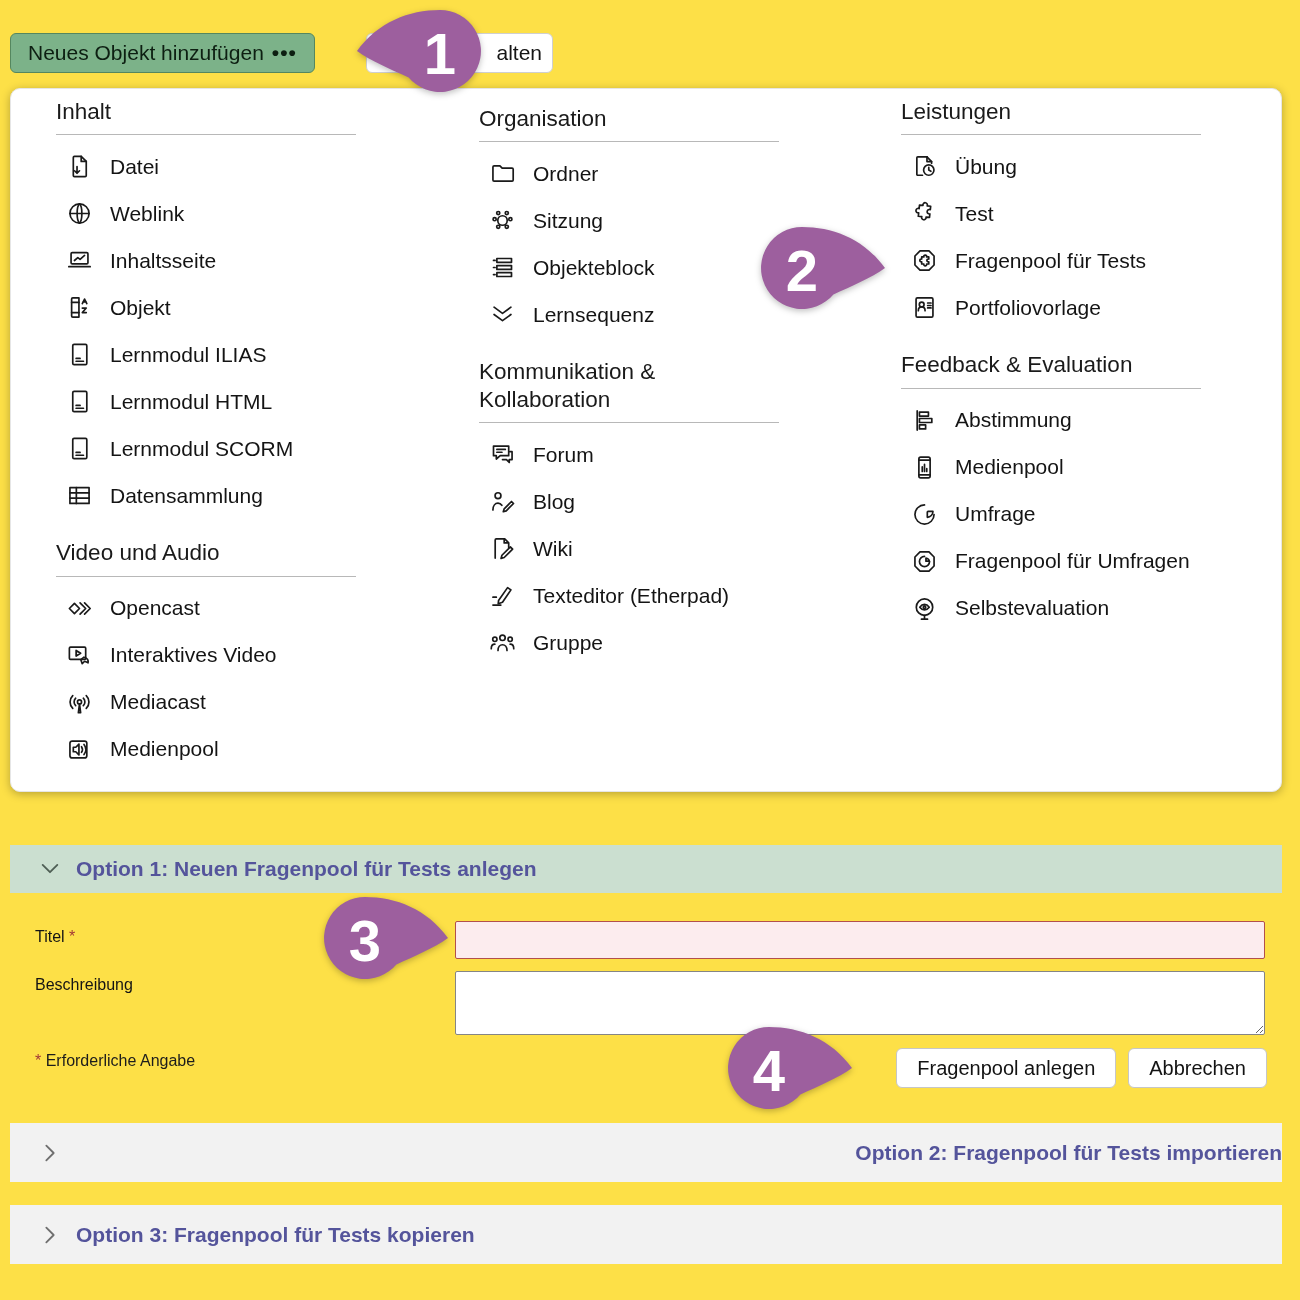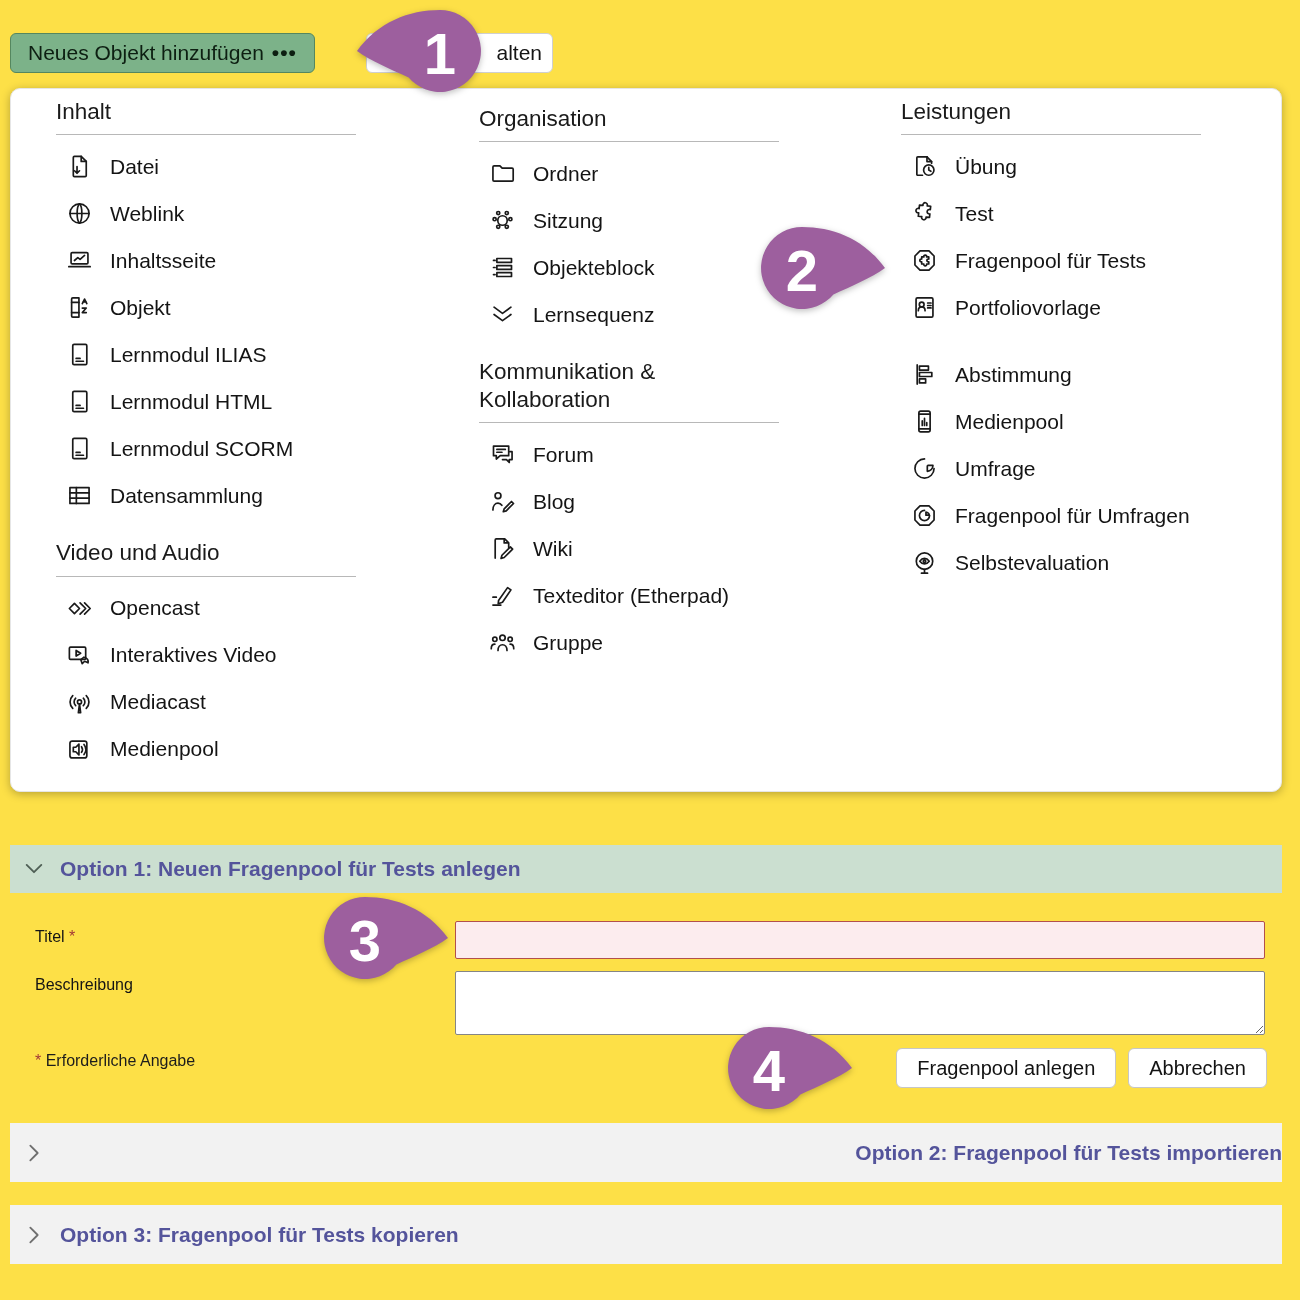--- a/index.html
+++ b/index.html
@@ -15,21 +15,21 @@
     border-radius:10px;box-shadow:0 2px 10px rgba(0,0,0,.28);box-sizing:border-box;}
   .col{position:absolute;top:9px;}
   .col0{left:45px;width:365px;}
   .col1{left:468px;width:365px;margin-top:7px;}
   .col2{left:890px;width:372px;}
   .group + .group{margin-top:20px;}
   .group-title{font-size:22.5px;line-height:1.22;color:#1a1a1a;padding-bottom:9px;border-bottom:1px solid #b8b8b8;margin:0 0 8px 0;max-width:300px;hyphens:auto;}
   .item{height:47px;display:flex;align-items:center;gap:17px;padding-left:10px;font-size:21px;color:#141414;cursor:pointer;}
   .item .icon{display:flex;width:27px;justify-content:center;}
   
-  .optbar{position:absolute;left:10px;width:1272px;display:flex;align-items:center;gap:15px;padding-left:13px;box-sizing:border-box;cursor:pointer;}
+  .optbar{position:absolute;left:10px;width:1272px;display:flex;align-items:center;gap:15px;padding-left:29px;box-sizing:border-box;cursor:pointer;}
   .opt1{top:845px;height:48px;background:#cbdfd0;}
   .opt2{top:1123px;height:59px;background:#f2f2f2;justify-content:space-between;}
   .opt3{top:1205px;height:59px;background:#f2f2f2;}
   .optbar .ttl{font-size:21px;font-weight:700;color:#54549b;}
   
   .flabel{position:absolute;left:35px;font-size:16px;color:#141414;}
   .req{color:#a23737;}
   .in-title{position:absolute;left:455px;top:921px;width:810px;height:38px;background:#fcecee;border:1.5px solid #b2504c;
     box-sizing:border-box;font-size:19px;font-family:inherit;padding:0 8px;border-radius:2px;}
   .in-desc{position:absolute;left:455px;top:971px;width:810px;height:64px;background:#fff;border:1.5px solid #858585;
@@ -326,20 +326,21 @@
                 <rect x="4.5" y="3.5" width="15" height="17" rx="1.2"></rect>
                 <circle cx="9.5" cy="9.3" r="2.1"></circle>
                 <path d="M6.5 14.8c0-2 1.3-3.3 3-3.3s3 1.3 3 3.3"></path>
                 <path d="M14.8 8h3M14.8 10.2h3M14.8 12.4h3"></path>
               </svg>
             </span>
             <span>Portfoliovorlage</span>
           </div>
         </div>
         <div class="group">
+          <div class="group-title">Feedback &amp; Evaluation</div>
           <div class="item">
             <span class="icon">
               <svg viewBox="0 0 24 24" width="27" height="27" fill="none" stroke="#1a1a1a" stroke-width="1.5" stroke-linecap="round" stroke-linejoin="round">
                 <path d="M5.5 3.5v17"></path>
                 <rect x="7.5" y="4.5" width="8" height="3.6"></rect>
                 <rect x="7.5" y="10.2" width="11" height="3.6"></rect>
                 <rect x="7.5" y="15.9" width="5.5" height="3.6"></rect>
               </svg>
             </span>
             <span>Abstimmung</span>

